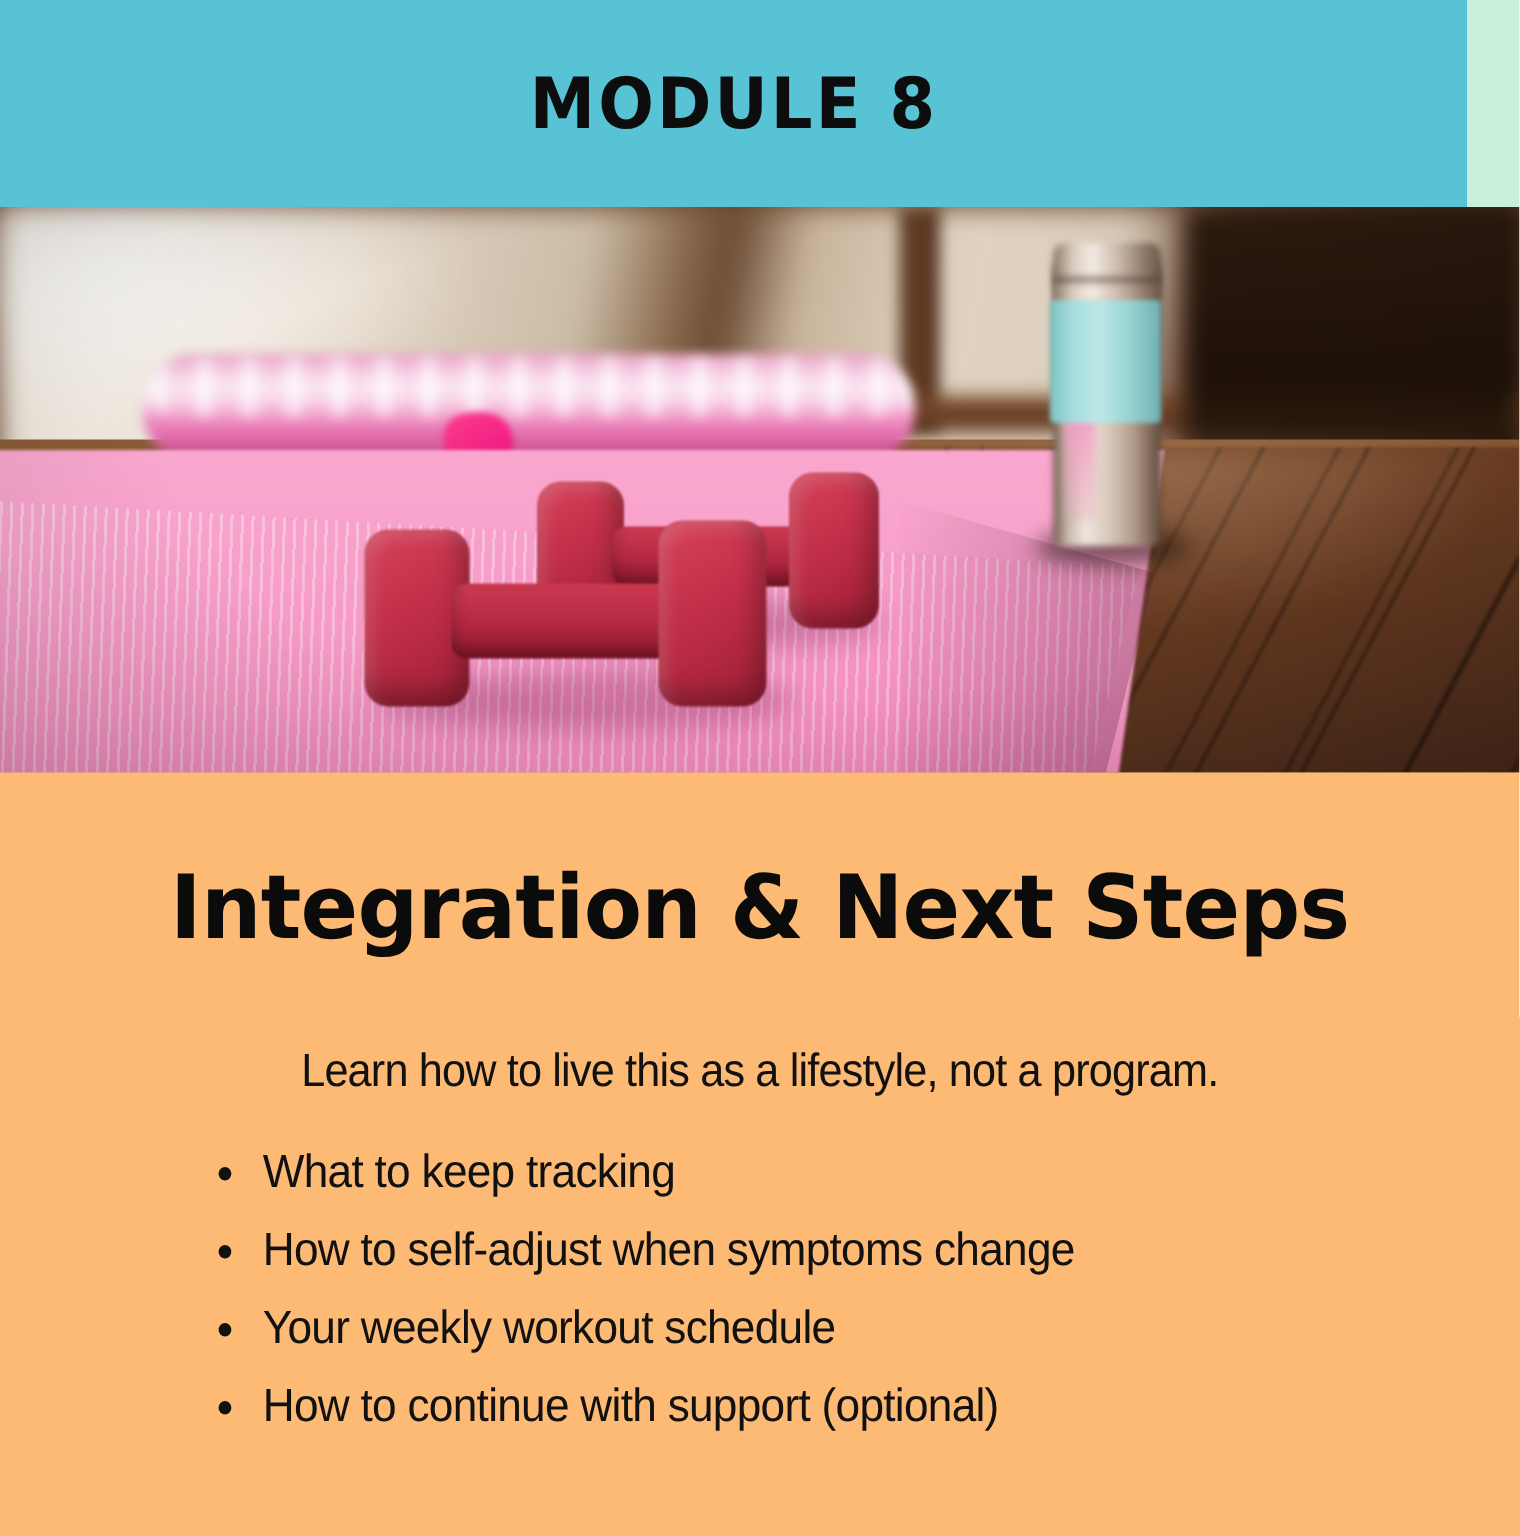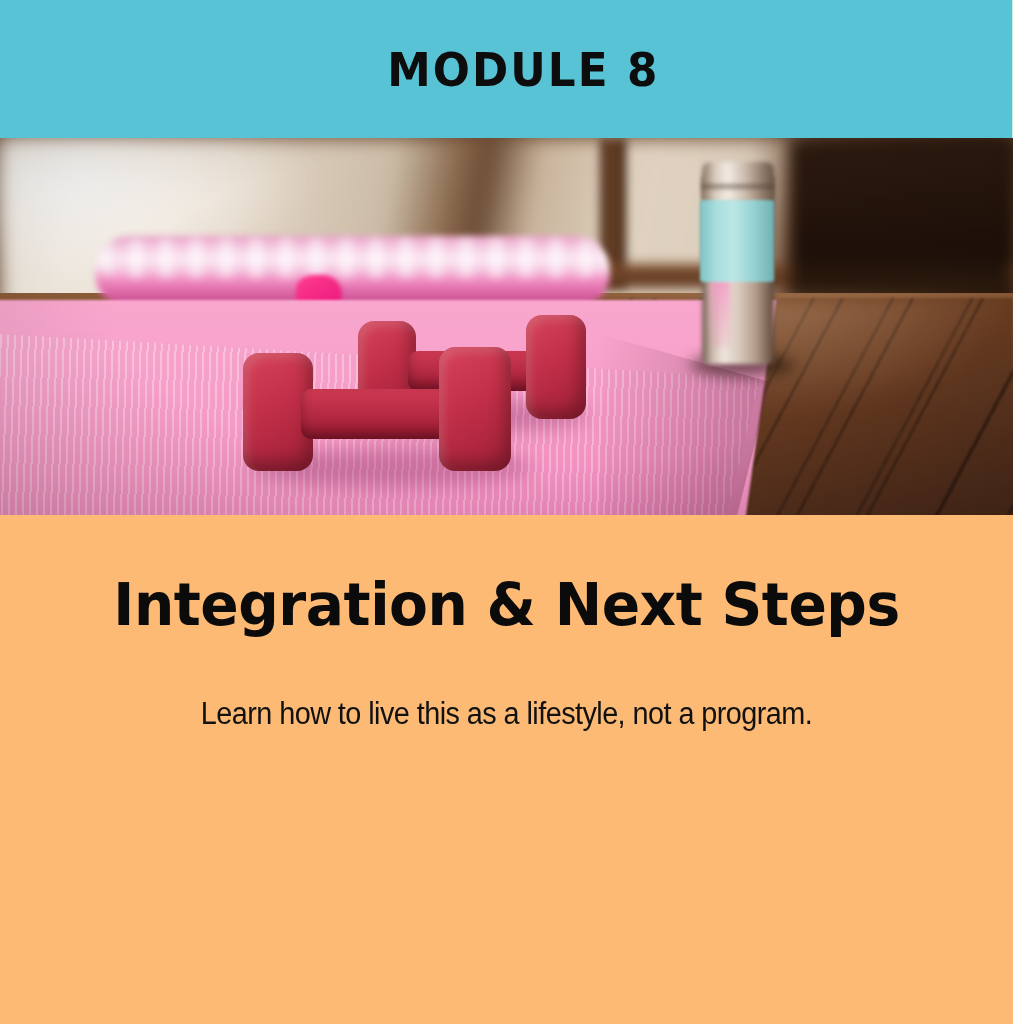--- a/index.html
+++ b/index.html
@@ -21,21 +21,20 @@
   
   .header-band {
     position: absolute;
     left: 0; top: 0;
     width: 978px;
     height: 138px;
     background: #57C3D4;
     display: flex;
     align-items: center;
     justify-content: center;
-    padding-left: 34px;
   }
   .module-label {
     font-family: "DejaVu Sans", sans-serif;
     font-weight: 700;
     font-size: 47px;
     letter-spacing: 2.2px;
     color: #0d0d0d;
     line-height: 1;
     transform: scaleX(0.93);
   }
@@ -346,15 +345,21 @@
 
     <div class="photo-layer photo-vignette"></div>
   </div>
 
   <div class="content">
 
     <div class="slide-title">Integration &amp; Next Steps</div>
 
     <div class="subtitle">Learn how to live this as a lifestyle, not a program.</div>
 
+    <ul class="bullets">
+      <li class="bullet">What to keep tracking</li>
+      <li class="bullet">How to self-adjust when symptoms change</li>
+      <li class="bullet">Your weekly workout schedule</li>
+      <li class="bullet">How to continue with support (optional)</li>
+    </ul>
 
   </div>
 </div>
 
 </body></html>

